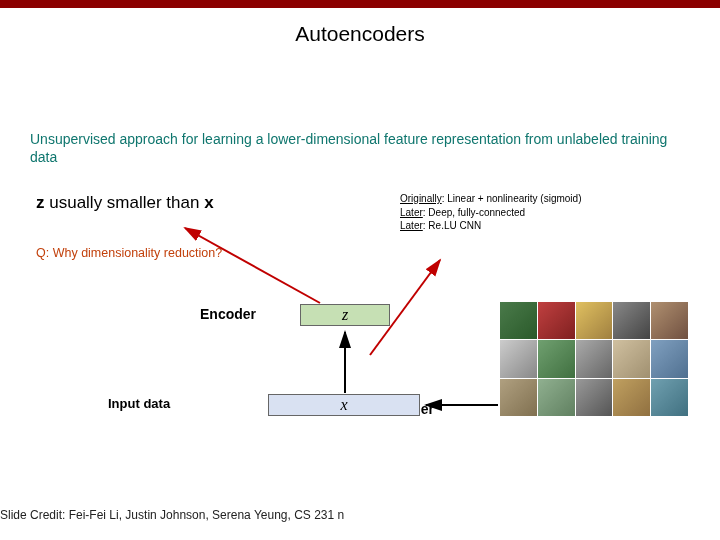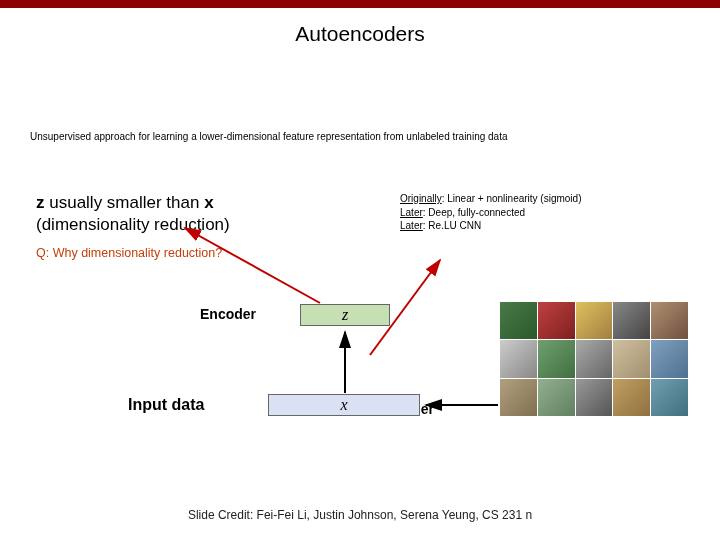--- a/index.html
+++ b/index.html
@@ -1,57 +1,57 @@
 <!DOCTYPE html>
 <html><head>
 <meta charset="utf-8">
 <style>
   * { margin: 0; padding: 0; box-sizing: border-box; }
   body { width: 720px; height: 540px; font-family: Arial, sans-serif; position: relative; background: #fff; overflow: hidden; }
   .topbar { width: 100%; height: 8px; background: #8b0000; }
   .title { text-align: center; font-size: 21px; font-weight: normal; margin-top: 14px; color: #000; }
-  .subtitle { position: absolute; top: 130px; left: 30px; right: 30px; font-size: 10px; color: #000000; line-height: 1.3; }
+  .subtitle { position: absolute; top: 130px; left: 30px; right: 30px; font-size: 14px; color: #0f766e; line-height: 1.3; }
   .note-z { position: absolute; top: 192px; left: 36px; font-size: 17px; line-height: 1.3; }
   .note-q { position: absolute; top: 245px; left: 36px; font-size: 12.5px; line-height: 1.3; color: #c2410c; }
   .note-orig { position: absolute; top: 192px; left: 400px; font-size: 10px; line-height: 1.35; }
   .features-label { position: absolute; top: 306px; left: 200px; font-size: 14px; font-weight: bold; }
   .encoder-label { position: absolute; top: 357px; left: 378px; font-size: 14px; font-weight: bold; margin-top: 44px; }
-  .input-label { position: absolute; top: 396px; left: 128px; font-size: 16px; font-weight: bold; }
+  .input-label { position: absolute; top: 396px; left: 108px; font-size: 13px; font-weight: bold; }
   .z-box { position: absolute; top: 304px; left: 300px; width: 90px; height: 22px; border: 1px solid #666; background: #c6e0b4; display: flex; align-items: center; justify-content: center; font-family: 'Times New Roman', serif; font-style: italic; font-size: 16px; }
   .x-box { position: absolute; top: 394px; left: 268px; width: 152px; height: 22px; border: 1px solid #666; background: #d9e1f2; display: flex; align-items: center; justify-content: center; font-family: 'Times New Roman', serif; font-style: italic; font-size: 16px; }
   .grid { position: absolute; top: 302px; left: 500px; width: 188px; height: 114px; display: grid; grid-template-columns: repeat(5, 1fr); grid-template-rows: repeat(3, 1fr); gap: 1px; }
   .grid div { background: linear-gradient(135deg, #8a9a7a 0%, #6b7a5b 40%, #a8b898 70%, #5a6a4a 100%); }
   .grid div:nth-child(1) { background: linear-gradient(135deg, #4a7a4a, #2a5a2a); }
   .grid div:nth-child(2) { background: linear-gradient(135deg, #c04040, #802020); }
   .grid div:nth-child(3) { background: linear-gradient(135deg, #e0c060, #a08040); }
   .grid div:nth-child(4) { background: linear-gradient(135deg, #888, #444); }
   .grid div:nth-child(5) { background: linear-gradient(135deg, #b09070, #705040); }
   .grid div:nth-child(6) { background: linear-gradient(135deg, #ccc, #888); }
   .grid div:nth-child(7) { background: linear-gradient(135deg, #70a070, #407040); }
   .grid div:nth-child(8) { background: linear-gradient(135deg, #aaa, #666); }
   .grid div:nth-child(9) { background: linear-gradient(135deg, #d0c0a0, #a09070); }
   .grid div:nth-child(10) { background: linear-gradient(135deg, #80a0c0, #507090); }
   .grid div:nth-child(11) { background: linear-gradient(135deg, #b0a080, #807050); }
   .grid div:nth-child(12) { background: linear-gradient(135deg, #90b090, #608060); }
   .grid div:nth-child(13) { background: linear-gradient(135deg, #999, #555); }
   .grid div:nth-child(14) { background: linear-gradient(135deg, #c0a060, #907040); }
   .grid div:nth-child(15) { background: linear-gradient(135deg, #70a0b0, #407080); }
-  .credit { position: absolute; bottom: 18px; left: 0; right: 0; text-align: center; font-size: 12px; color: #222; }
+  .credit { position: absolute; bottom: 18px; left: 0; right: 0; text-align: left; font-size: 12px; color: #222; }
   svg.arrows { position: absolute; top: 0; left: 0; width: 720px; height: 540px; pointer-events: none; }
 </style>
 </head>
 <body>
 
 <div class="topbar"></div>
 <h1 class="title">Autoencoders</h1>
 
 <div class="subtitle">Unsupervised approach for learning a lower-dimensional feature representation from unlabeled training data</div>
 
 <div class="note-z">
-  <b>z</b><span> usually smaller than </span><b>x</b><br><span> (dimensionality reduction)</span>
+  <b>z</b><span> usually smaller than </span><b>x</b><br>
 </div>
 
 <div class="note-q">Q: Why dimensionality reduction?</div>
 
 <div class="note-orig">
   <span style="text-decoration:underline">Originally</span><span>: Linear + nonlinearity (sigmoid)</span><br>
   <span style="text-decoration:underline">Later</span><span>: Deep, fully-connected</span><br>
   <span style="text-decoration:underline">Later</span><span>: Re.LU CNN</span>
 </div>
 

